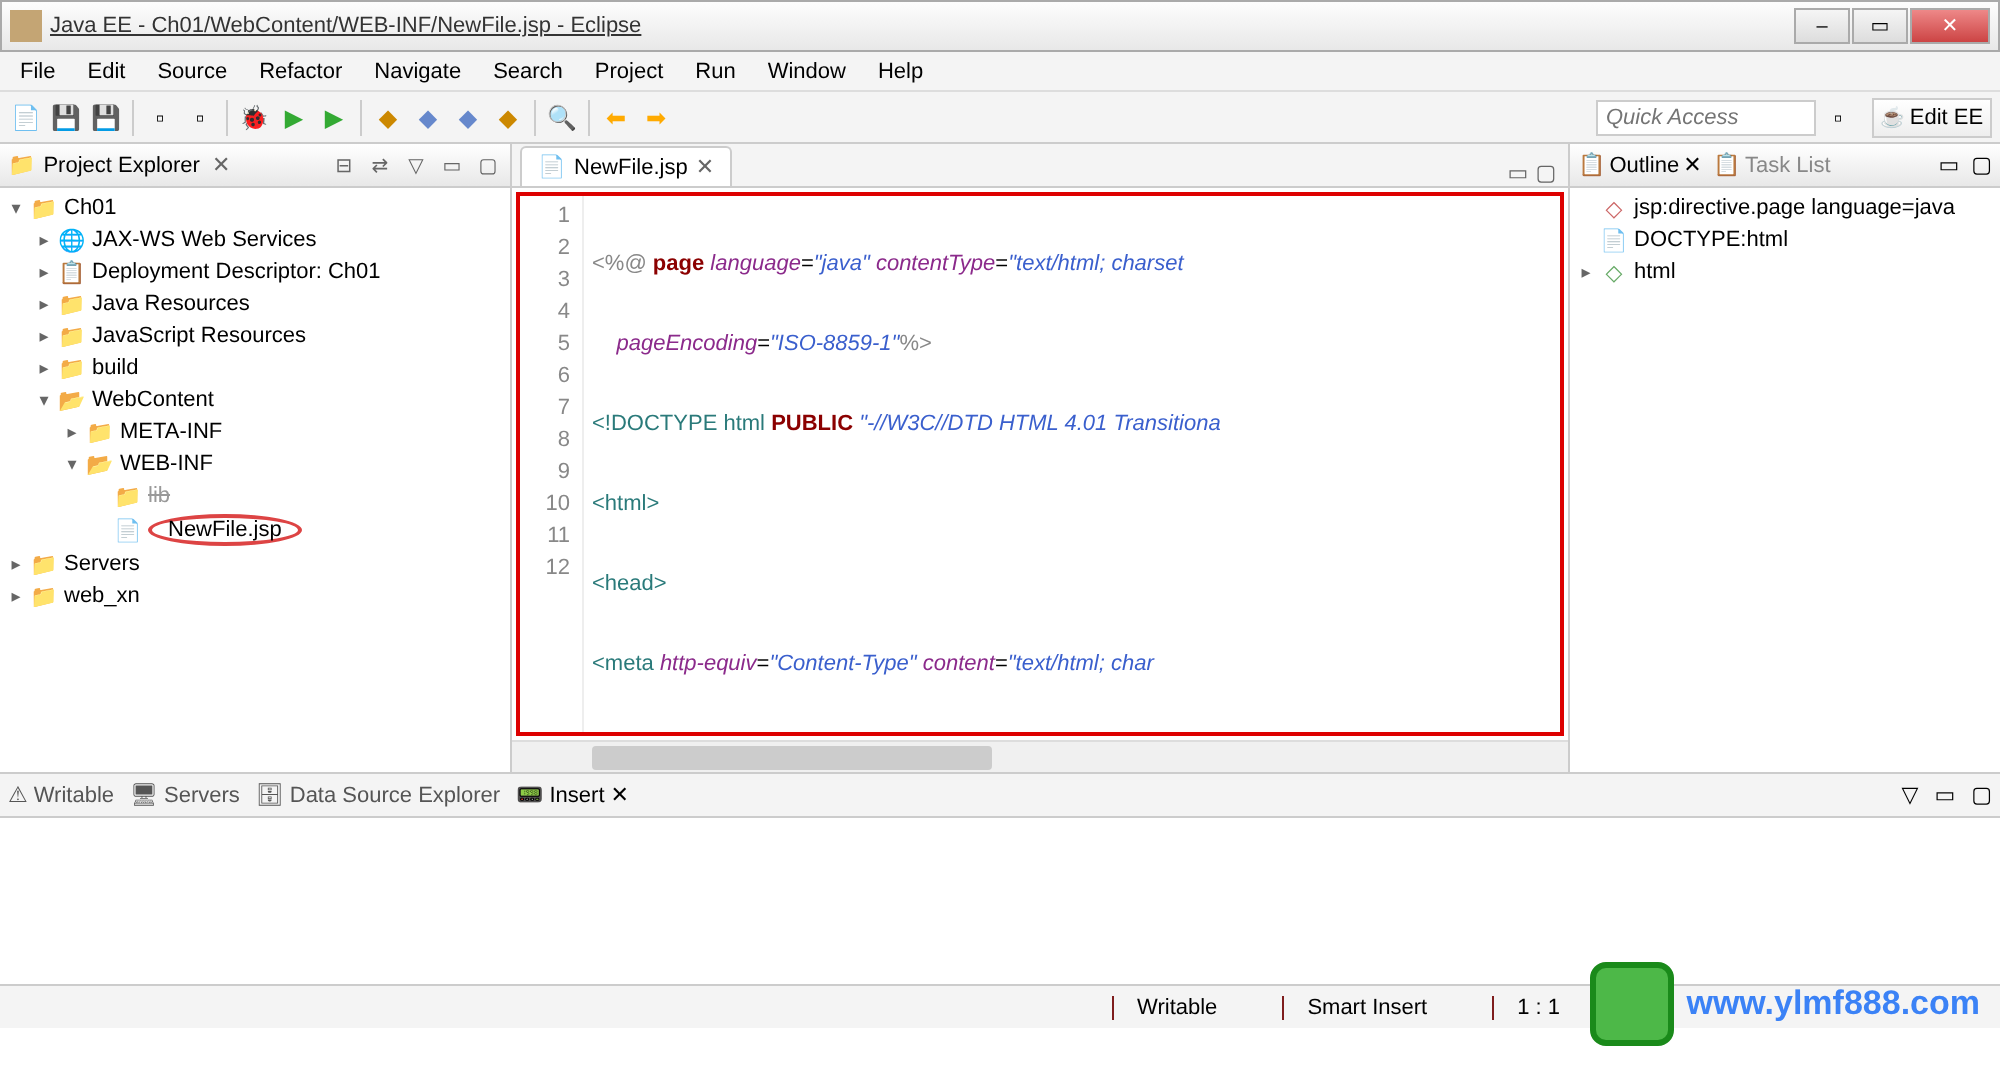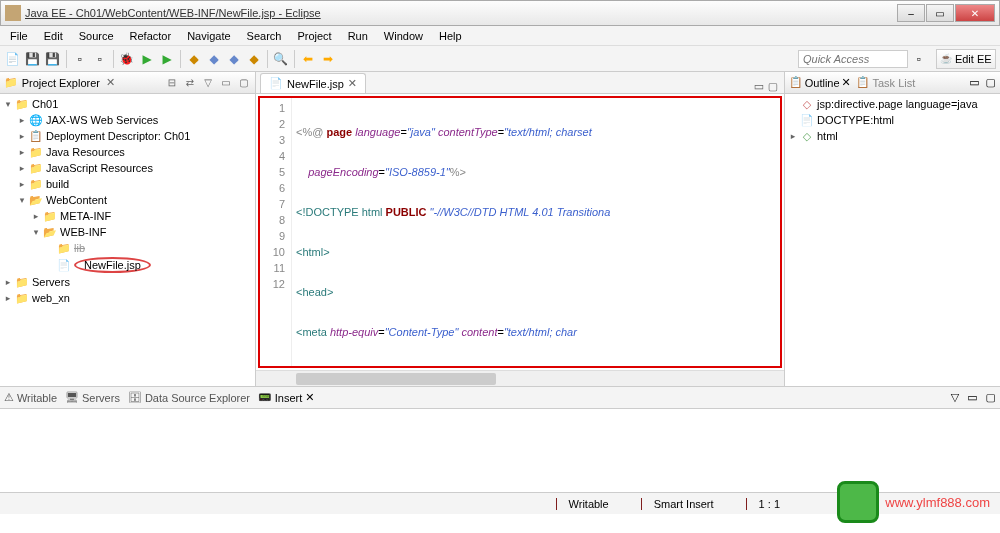--- a/index.html
+++ b/index.html
@@ -60,21 +60,21 @@
 .bottom .btabs { height: 22px; background: #f4f4f4; border-bottom: 1px solid #ccc; display: flex; align-items: center; padding: 0 4px; gap: 8px; }
 .bottom .bt { display: flex; align-items: center; gap: 3px; color: #555; cursor: pointer; }
 .bottom .bt.active { color: #000; }
 .bottom .bc { flex: 1; padding: 4px 8px; color: #555; }
 .status { height: 22px; background: #f4f4f4; border-top: 1px solid #ccc; display: flex; align-items: center; padding: 0 8px; gap: 20px; font-size: 11px; }
 .status .sp { flex: 1; }
 .status .cell { border-left: 1px solid #7f1d1d; padding: 0 12px; }
 .watermark { position: absolute; right: 10px; bottom: 10px; display: flex; align-items: center; gap: 6px; pointer-events: none; }
 .watermark .logo { width: 42px; height: 42px; background: #4db848; border-radius: 8px; border: 3px solid #1a8a1a; }
 .watermark .txt { color: #0a88d4; font-size: 22px; font-weight: bold; font-family: "Microsoft YaHei", sans-serif; text-shadow: 1px 1px #fff; }
-.watermark .url { color: #ef4444; font-size: 13px; font-weight: normal; display: block; }
+.watermark .url { color: #3b82f6; font-size: 17px; font-weight: bold; display: block; }
 </style>
 </head>
 <body>
 
 <div class="titlebar">
   <div class="ico"></div>
   <div class="title">Java EE - Ch01/WebContent/WEB-INF/NewFile.jsp - Eclipse</div>
   <div class="btns">
     <div class="btn">–</div>
     <div class="btn">▭</div>

